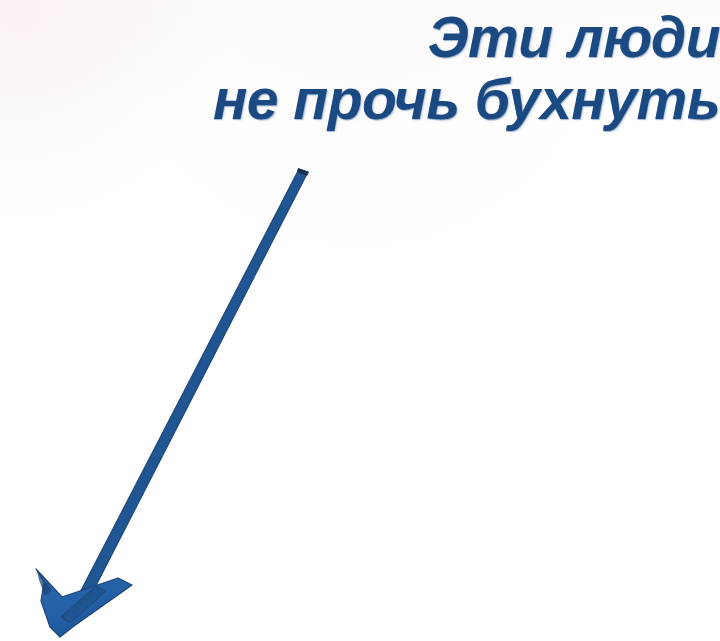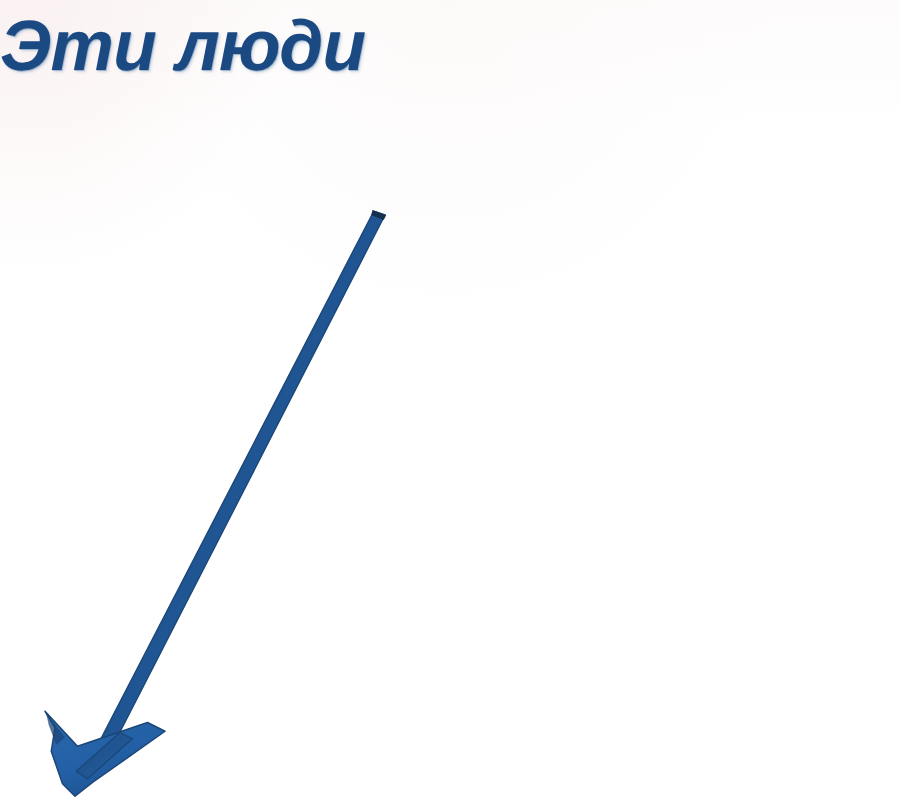--- a/index.html
+++ b/index.html
@@ -28,21 +28,21 @@
       linear-gradient(180deg, #fdfbfb 0%, #ffffff 16%, #ffffff 100%);
     pointer-events: none;
   }
 
   
   #caption {
     position: absolute;
     left: 0;
     top: 8px;
     width: 720px;
-    text-align: left;
+    text-align: right;
     line-height: 1.02;
     user-select: none;
   }
 
   .caption-line {
     display: block;
     font-style: italic;
     font-weight: 700;
     letter-spacing: -0.5px;
     color: #1b4a82;
@@ -73,20 +73,21 @@
 </style>
 </head>
 <body>
 
 <div id="stage">
 
   <div id="paper-tint"></div>
 
   <div id="caption">
     <span class="caption-line" id="caption-line-1">Эти люди</span>
+    <span class="caption-line" id="caption-line-2">не прочь бухнуть</span>
   </div>
 
   <svg id="arrow-layer" viewBox="0 0 720 641" xmlns="http://www.w3.org/2000/svg">
 
     <defs>
       <linearGradient id="shaftGrad" x1="0" y1="0" x2="1" y2="1">
         <stop offset="0%" stop-color="#24599b"></stop>
         <stop offset="45%" stop-color="#1f5490"></stop>
         <stop offset="100%" stop-color="#2461a9"></stop>
       </linearGradient>

